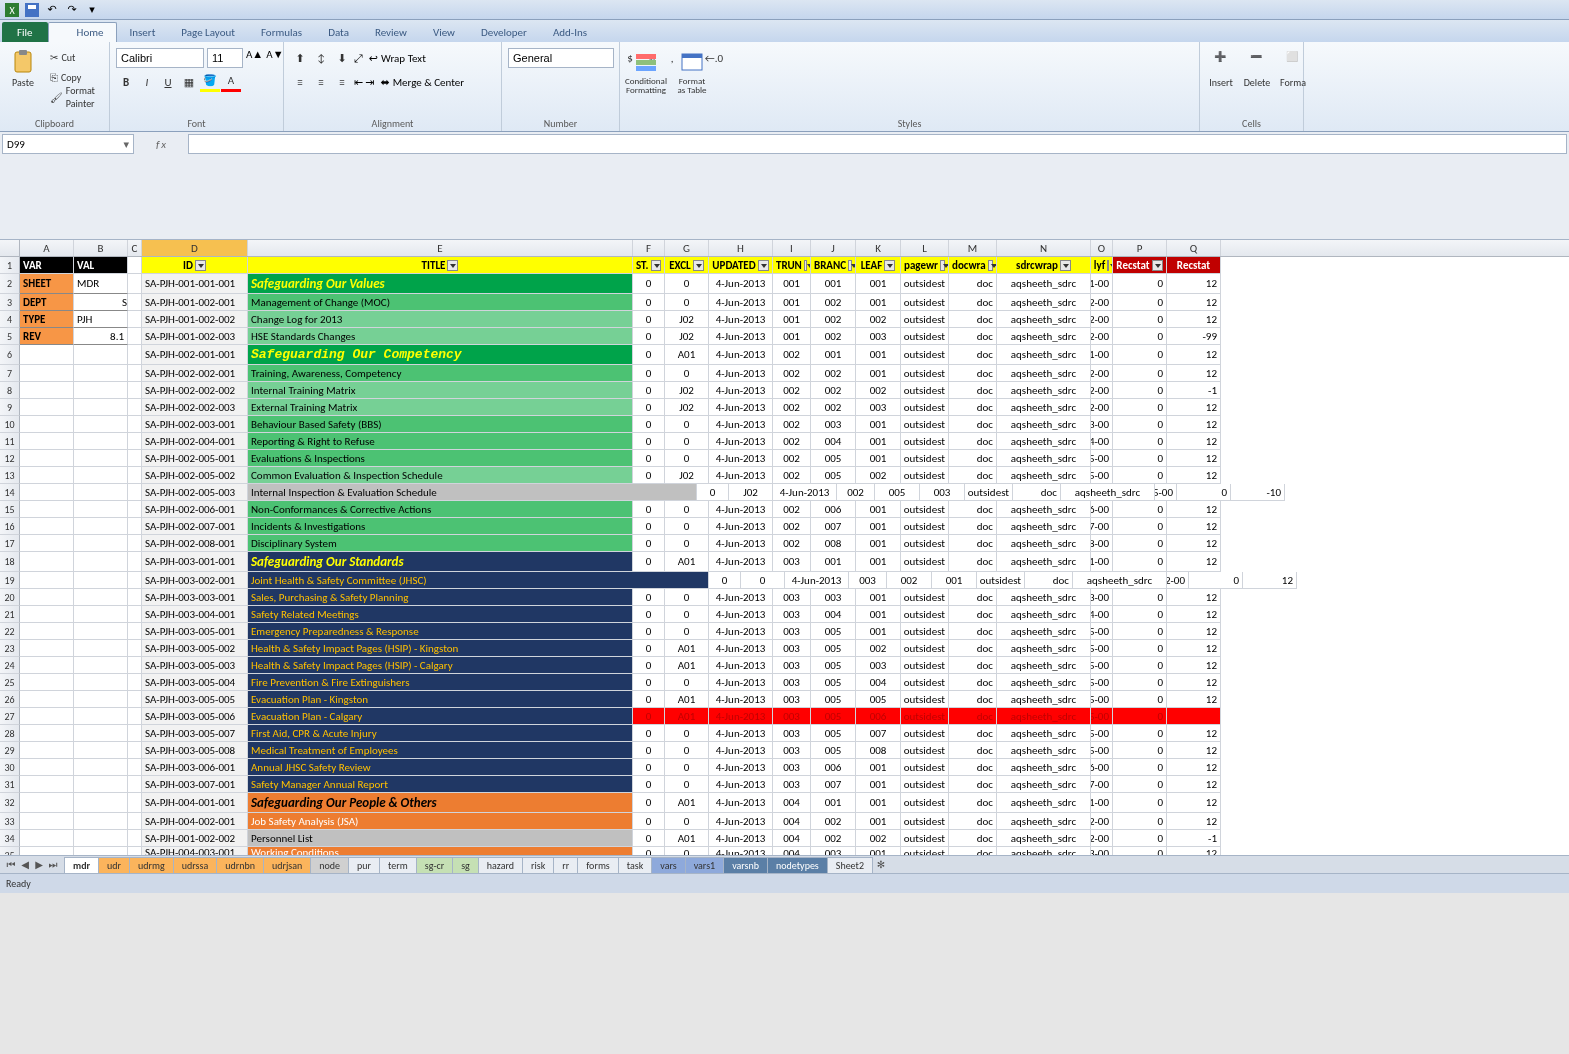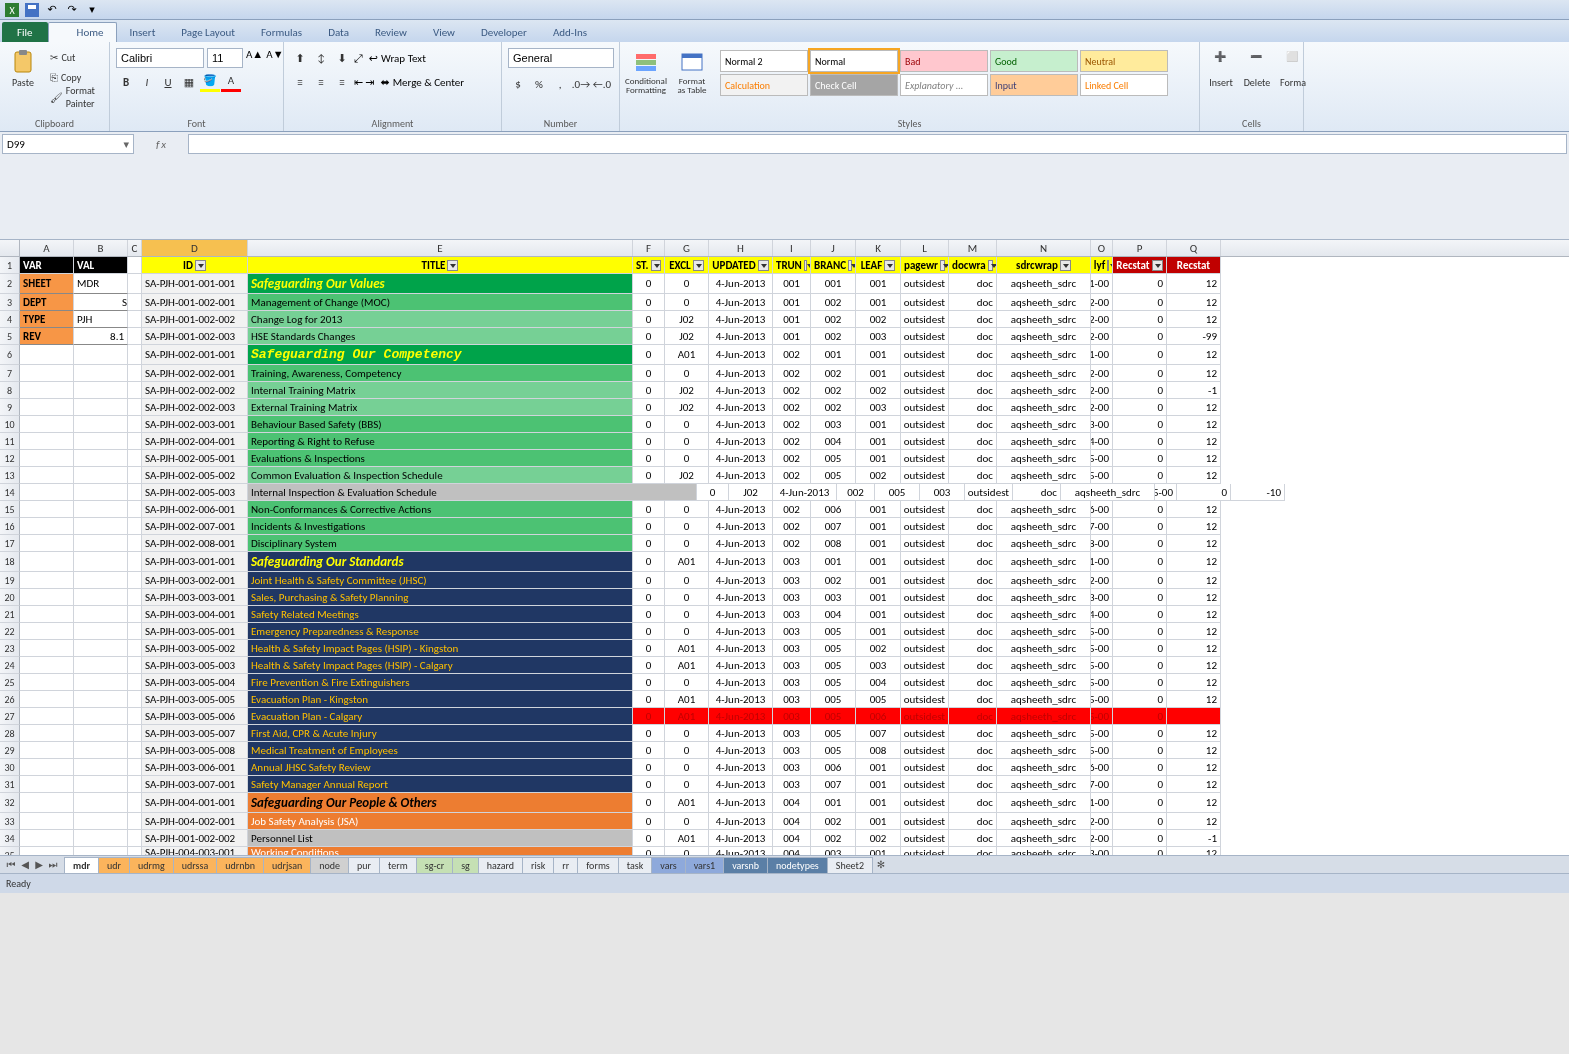--- a/index.html
+++ b/index.html
@@ -210,21 +210,21 @@
         <div class="small-row">
             <span>⬌</span>
             <span>Merge &amp; Center</span>
           </div>
       </div>
     </div>
     <div class="ribbon-group-label">Alignment</div>
   </div>
 
   <div class="ribbon-group" style="width:118px">
-    <div class="rg-body" style="flex-direction:column;">
+    <div class="rg-body" style="flex-direction:row;">
       <input class="combo" style="width: 106px;" value="General">
       <div class="btnrow">
         <span class="b">$</span>
         <span class="b">%</span>
         <span class="b">,</span>
         <span class="b">.0→</span>
         <span class="b">←.0</span>
       </div>
     </div>
     <div class="ribbon-group-label">Number</div>
@@ -240,32 +240,20 @@
             </svg></span>
         <span style="font-size:9px;line-height:1">Conditional Formatting</span>
       </div>
       <div class="big-btn">
         <span class="ic"><svg width="24" height="24">
               <rect x="2" y="4" width="20" height="16" fill="#fff" stroke="#4472c4"></rect>
               <rect x="2" y="4" width="20" height="4" fill="#4472c4"></rect>
             </svg></span>
         <span style="font-size:9px;line-height:1">Format as Table</span>
       </div>
-      <div class="styles-gallery" id="styles-gallery">
-          <div class="style-cell" style="background: rgb(255, 255, 255);">Normal 2</div>
-          <div class="style-cell" style="background: rgb(255, 255, 255); outline: rgb(246, 166, 35) solid 2px;">Normal</div>
-          <div class="style-cell" style="background: rgb(255, 199, 206); color: rgb(156, 0, 6);">Bad</div>
-          <div class="style-cell" style="background: rgb(198, 239, 206); color: rgb(0, 97, 0);">Good</div>
-          <div class="style-cell" style="background: rgb(255, 235, 156); color: rgb(156, 87, 0);">Neutral</div>
-          <div class="style-cell" style="background: rgb(242, 242, 242); color: rgb(250, 125, 0);">Calculation</div>
-          <div class="style-cell" style="background: rgb(165, 165, 165); color: rgb(255, 255, 255);">Check Cell</div>
-          <div class="style-cell" style="background: rgb(255, 255, 255); color: rgb(127, 127, 127); font-style: italic;">Explanatory ...</div>
-          <div class="style-cell" style="background: rgb(255, 204, 153); color: rgb(63, 63, 118);">Input</div>
-          <div class="style-cell" style="background: rgb(255, 255, 255); color: rgb(250, 125, 0);">Linked Cell</div>
-        </div>
     </div>
     <div class="ribbon-group-label">Styles</div>
   </div>
 
   <div class="ribbon-group" style="width:104px">
     <div class="rg-body">
       <div class="big-btn" style="width:30px">
           <span class="ic">➕</span>
           <span>Insert</span>
         </div>
@@ -696,21 +684,21 @@
           <div class="cell cN  c" style="width: 94px;">aqsheeth_sdrc</div>
           <div class="cell cO  r" style="width: 22px;">01-00</div>
           <div class="cell cP  r" style="width: 54px;">0</div>
           <div class="cell cQ  r" style="width: 54px;">12</div>
         </div>
         <div class="row">
           <div class="cell cA  " style="width: 54px;"></div>
           <div class="cell cB  " style="width: 54px;"></div>
           <div class="cell cC  " style="width: 14px;"></div>
           <div class="cell cD id-col " style="width: 106px;">SA-PJH-003-002-001</div>
-          <div class="cell cE b-mid " style="width: 385px;">Joint Health &amp; Safety Committee (JHSC)</div>
+          <div class="cell cE b-mid " style="width: 461px;">Joint Health &amp; Safety Committee (JHSC)</div>
           <div class="cell cF  c" style="width: 32px;">0</div>
           <div class="cell cG  c" style="width: 44px;">0</div>
           <div class="cell cH  c" style="width: 64px;">4-Jun-2013</div>
           <div class="cell cI  c" style="width: 38px;">003</div>
           <div class="cell cJ  c" style="width: 45px;">002</div>
           <div class="cell cK  c" style="width: 45px;">001</div>
           <div class="cell cL  r" style="width: 48px;">outsidest</div>
           <div class="cell cM  r" style="width: 48px;">doc</div>
           <div class="cell cN  c" style="width: 94px;">aqsheeth_sdrc</div>
           <div class="cell cO  r" style="width: 22px;">02-00</div>

